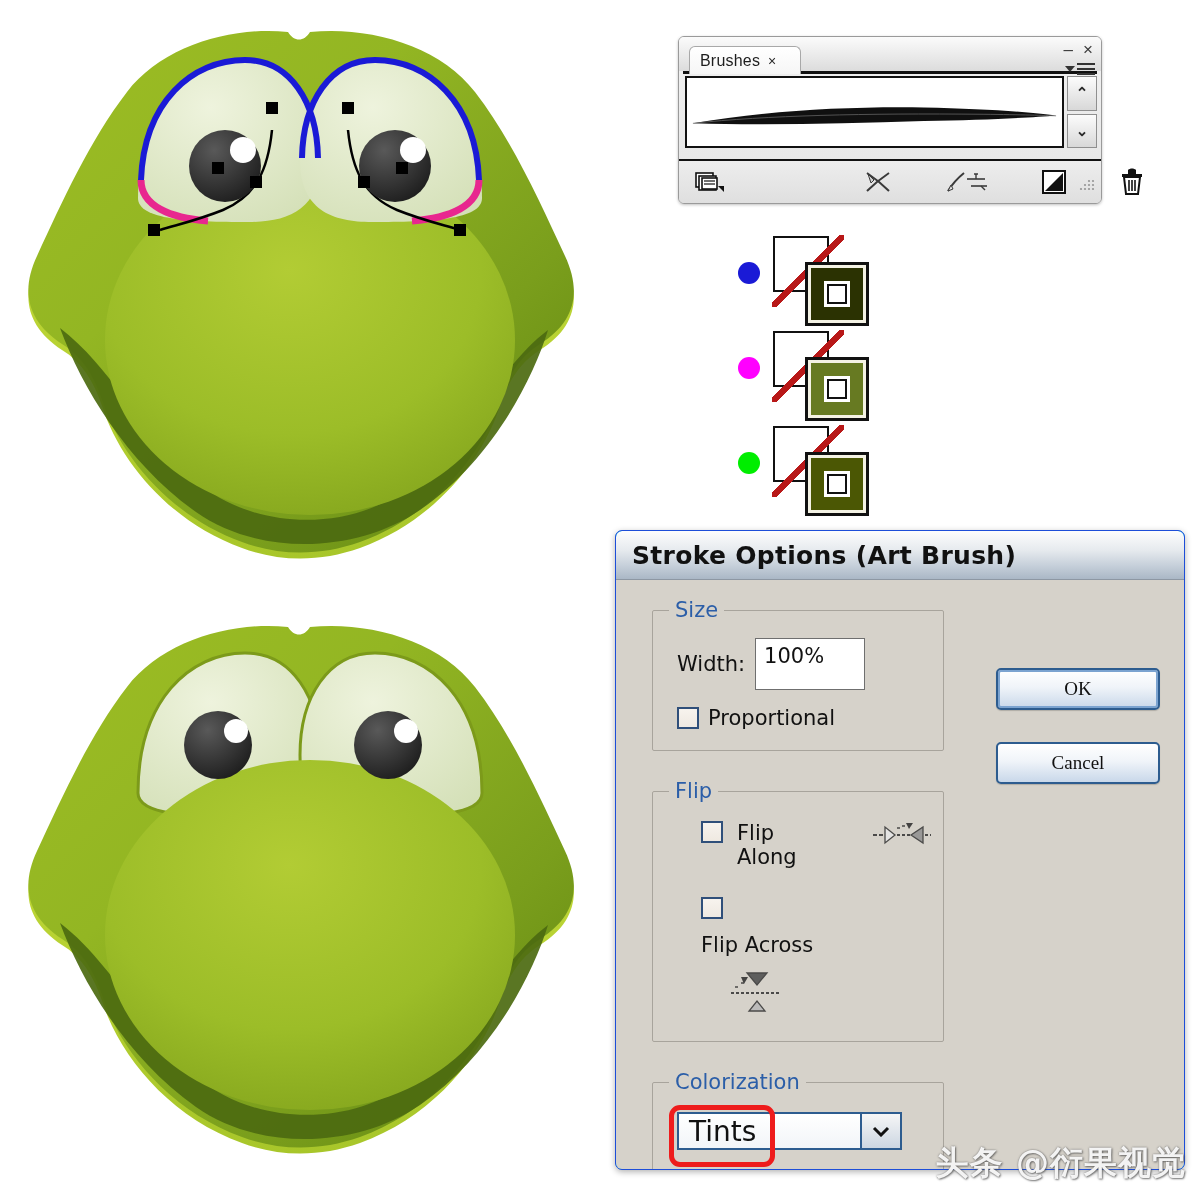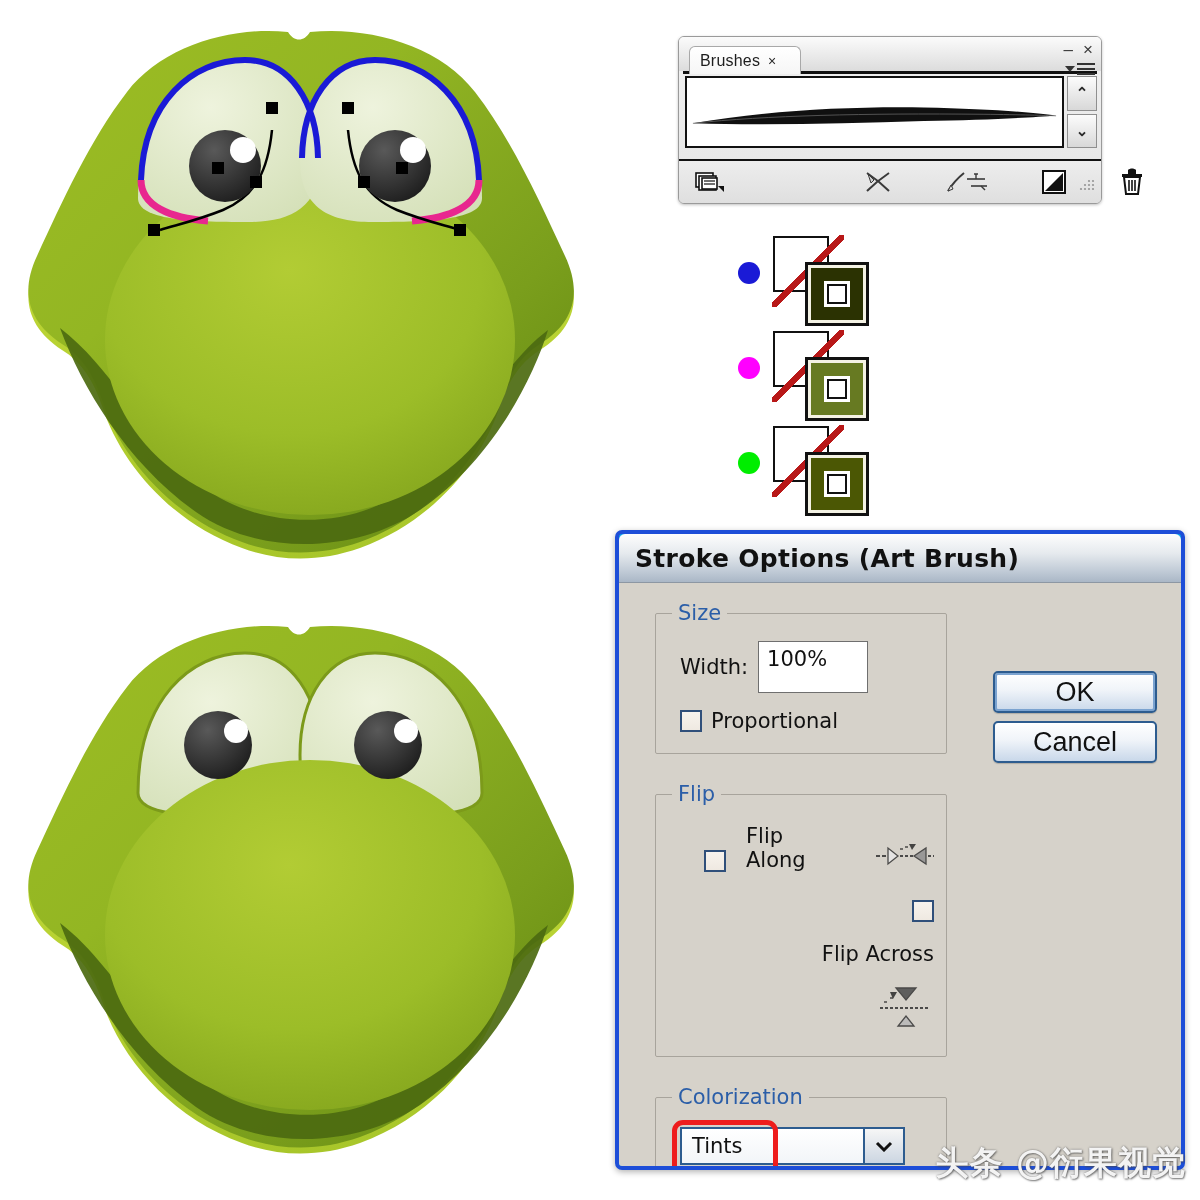--- a/index.html
+++ b/index.html
@@ -111,21 +111,21 @@
     letter-spacing:-1px;
   }
   .nb-r{background:#e01b1b;box-shadow:2px 3px 0 rgba(120,0,0,.45);}
   .nb-g{background:#0f9b46;box-shadow:2px 3px 0 rgba(0,70,30,.45);}
   .nb-b{background:#1772c4;box-shadow:2px 3px 0 rgba(0,45,95,.45);}
 
   
   #stroke-dialog{
     position:absolute;left:615px;top:530px;width:570px;height:640px;
     background:#0ea5e9;
-    border:4px solid #1d4ed8;
+    border:1px solid #1d4ed8;
     border-radius:7px;
     box-shadow:0 2px 6px rgba(0,0,0,.3);
     box-sizing:border-box;
     overflow:hidden;
   }
   .dlg-titlebar{
     height:48px;
     background:linear-gradient(180deg,#fdfdfd 0%,#e6eaee 40%,#c3cdd8 75%,#aab7c6 100%);
     border-bottom:1px solid #8d97a3;
     display:flex;align-items:center;
@@ -155,41 +155,41 @@
     width:110px;height:52px;background:#fff;border:1px solid #6f6f6f;
     font-size:21px;color:#111;padding:0 8px;box-sizing:border-box;
     font-family:"DejaVu Sans", sans-serif;line-height:34px;
   }
   .checkrow{display:flex;align-items:center;gap:9px;margin:6px 0 6px 8px;}
   .chk{
     width:22px;height:22px;background:linear-gradient(180deg,#f7f3ee,#efe9e1);
     border:2px solid #2f4f7a;box-sizing:border-box;flex:0 0 auto;
   }
   .chklabel{font-size:21px;color:#111;font-family:"DejaVu Sans", sans-serif;}
-  .flipline{display:flex;align-items:flex-end;gap:20px;margin:8px 0 10px 8px;padding-left:24px;}
+  .flipline{display:flex;align-items:flex-start;gap:14px;margin:8px 0 10px 8px;padding-left:24px;}
   .flipicon{margin-left:26px;opacity:.85;}
 
   .dlgbtn{
     width:160px;height:38px;
     background:linear-gradient(180deg,#ffffff 0%,#f0f4f9 45%,#c9d8ea 100%);
     border:2px solid #2d5c8f;border-radius:5px;
-    font-size:27px;color:#111;
+    font-size:19px;color:#111;
     display:flex;align-items:center;justify-content:center;
-    margin-bottom:8px;
-    font-family:Liberation Sans, sans-serif;
+    margin-bottom:32px;
+    font-family:Liberation Serif, serif;
     box-shadow:0 1px 1px rgba(0,0,0,.18);
   }
   .dlgbtn.primary{box-shadow:0 0 0 2px #7ba3d0 inset,0 1px 1px rgba(0,0,0,.18);}
 
   .combowrap{position:relative;display:flex;align-items:center;margin:8px 0 0 8px;width:225px;}
   .combo{
     flex:1;height:38px;background:linear-gradient(180deg,#fff,#f2f5f8);
     border:2px solid #2d5c8f;border-right:none;box-sizing:border-box;
     display:flex;align-items:center;padding-left:10px;
-    font-size:21px;color:#111;font-family:"DejaVu Sans", sans-serif;
+    font-size:28px;color:#111;font-family:"DejaVu Sans", sans-serif;
   }
   .combo-arrow{
     width:42px;height:38px;background:linear-gradient(180deg,#f6f6f6,#ccd6e2);
     border:2px solid #2d5c8f;box-sizing:border-box;
     display:flex;align-items:center;justify-content:center;
   }
   .combo-highlight{
     position:absolute;left:-8px;top:-7px;width:96px;height:52px;
     border:5px solid #ee1c1c;border-radius:11px;pointer-events:none;
   }

